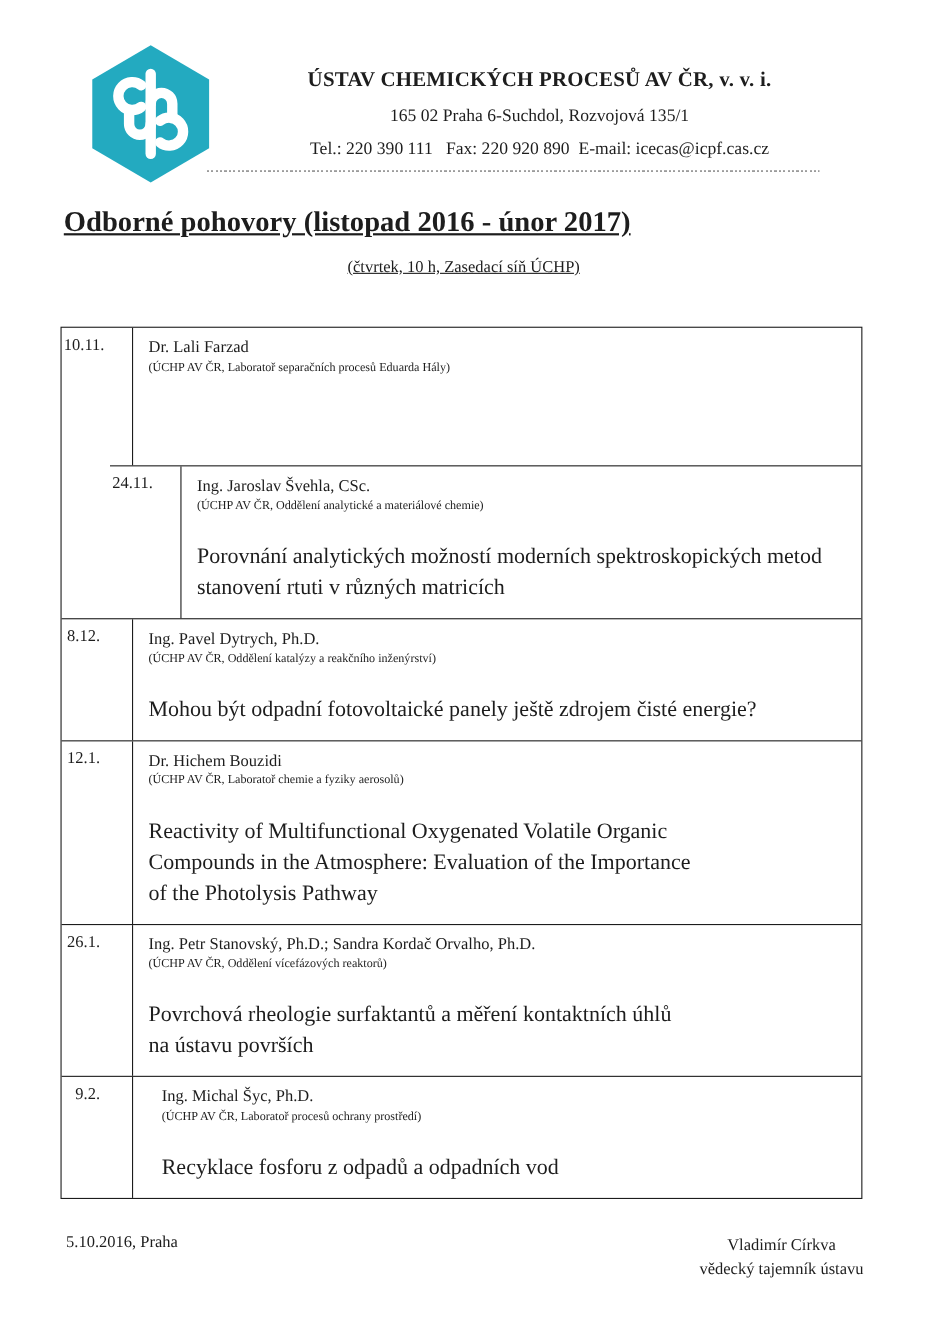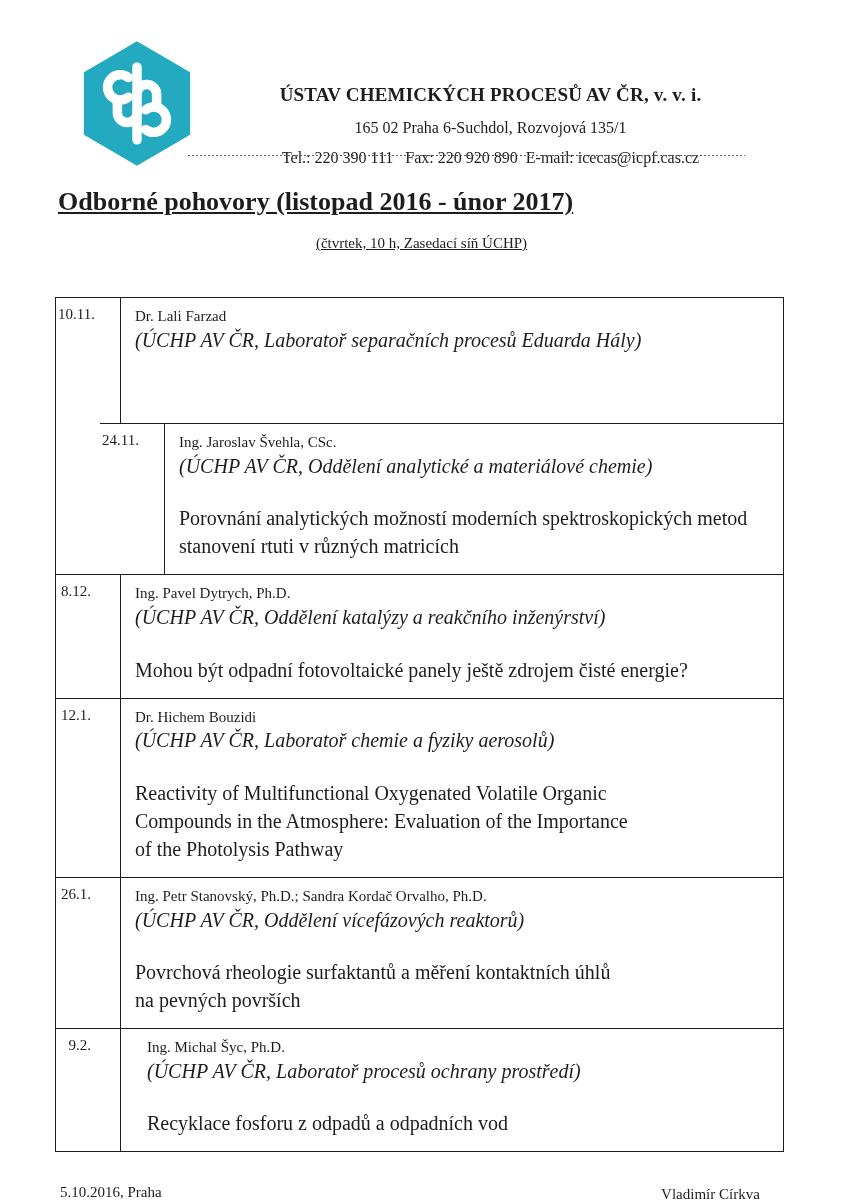--- a/index.html
+++ b/index.html
@@ -7,21 +7,21 @@
   body {
     width:845px; height:1200px;
     font-family:"Liberation Serif", serif;
     color:#1d1d1d;
     position:relative;
     overflow:hidden;
   }
   .page { padding:40px 60px 0 58px; position:relative; width:845px; height:1200px; }
 
   
-  .header { display:flex; align-items:flex-end; }
+  .header { display:flex; align-items:flex-start; }
   .logo-wrap { flex:none; width:138px; padding-left:20px; }
   .logo-wrap svg { display:block; width:118px; height:127px; }
   .header-text { flex:1; text-align:center; padding-top:22px; }
   .institute { font-size:19px; font-weight:bold; letter-spacing:0.2px; margin-bottom:13px; white-space:nowrap; }
   .address { font-size:16px; margin-bottom:12px; }
   .contact { font-size:16px; white-space:pre; }
 
   .rule {
     position:absolute; left:188px; right:100px; top:155px; height:1px;
     background:repeating-linear-gradient(to right,#5a5a5a 0 2px,transparent 2px 4px);
@@ -39,21 +39,21 @@
   }
   .row { display:grid; grid-template-columns:65px 1fr; }
   .row + .row { border-top:1.5px solid #1c1c1c; }
   .date-cell {
     border-right:1.5px solid #1c1c1c;
     text-align:right; padding:8px 29px 0 2px;
     font-size:15px; white-space:nowrap;
   }
   .content-cell { padding:8px 8px 14px 14px; }
   .speaker { font-size:15px; line-height:1.38; }
-  .affiliation { font-size:20px; line-height:1.38;font-style:italic; }
+  .affiliation { font-size:11px; line-height:1.38; }
   .talk-title { font-size:20px; line-height:1.4; margin-top:24px; white-space:pre-line; }
   .row:nth-of-type(1) { min-height:125px; }
   .row:nth-of-type(2) { min-height:128px;margin-left:44px; }
   .row:nth-of-type(3) { min-height:105px; }
   .row:nth-of-type(4) { min-height:155px; }
   .row:nth-of-type(5) { min-height:126px; }
   .row:nth-of-type(6) { min-height:101px;gap:12px; }
 
   
   .footer { margin-top:32px; display:flex; justify-content:space-between; align-items:flex-start; font-size:15px; }
@@ -134,21 +134,21 @@
 of the Photolysis Pathway</div>
       </div>
     </div>
 
     <div class="row">
       <div class="date-cell">26.1.</div>
       <div class="content-cell">
         <div class="speaker">Ing. Petr Stanovský, Ph.D.; Sandra Kordač Orvalho, Ph.D.</div>
         <div class="affiliation">(ÚCHP AV ČR, Oddělení vícefázových reaktorů)</div>
         <div class="talk-title">Povrchová rheologie surfaktantů a měření kontaktních úhlů
-na pevných površích</div>
+na ústavu površích</div>
       </div>
     </div>
 
     <div class="row">
       <div class="date-cell">9.2.</div>
       <div class="content-cell">
         <div class="speaker">Ing. Michal Šyc, Ph.D.</div>
         <div class="affiliation">(ÚCHP AV ČR, Laboratoř procesů ochrany prostředí)</div>
         <div class="talk-title">Recyklace fosforu z odpadů a odpadních vod</div>
       </div>

